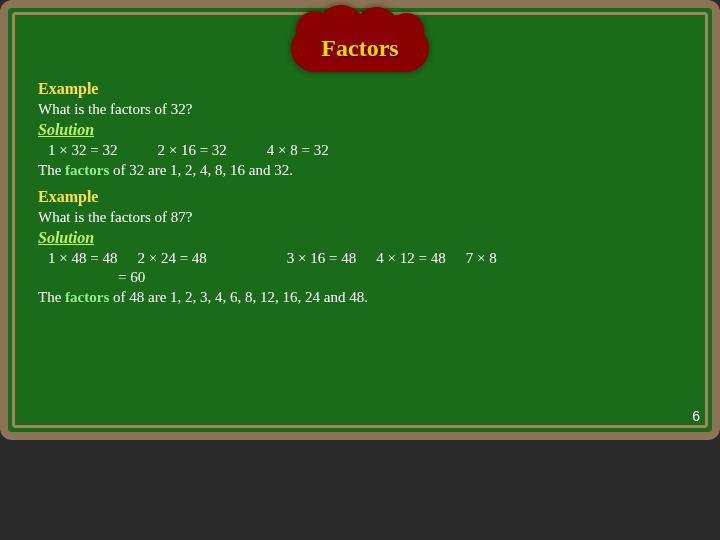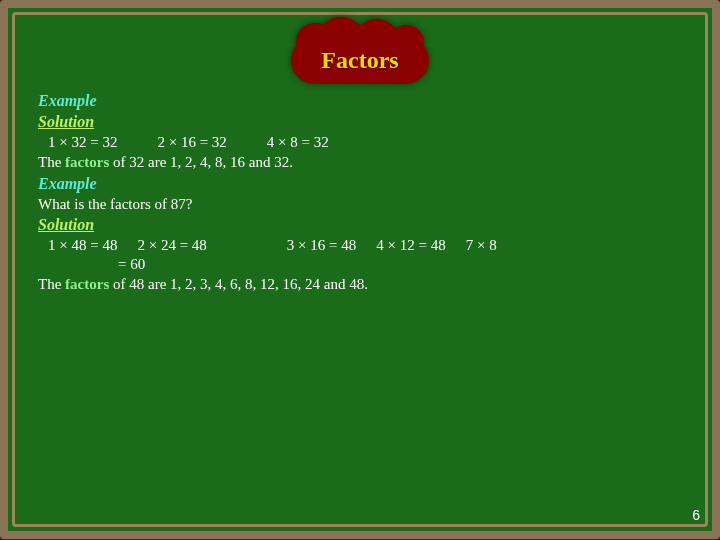--- a/index.html
+++ b/index.html
@@ -7,26 +7,26 @@
     body {
       width: 720px;
       height: 540px;
       overflow: hidden;
       background: #2a2a2a;
       font-family: 'Comic Sans MS', 'Chalkboard SE', cursive;
     }
 
     .chalkboard {
       width: 720px;
-      height: 539px;
+      height: 440px;
       background: #1a6b1a;
       border: 8px solid #8B7355;
-      border-radius: 4px;
+      border-radius: 12px;
       position: relative;
-      padding: 24px 30px 15px 30px;
+      padding: 12px 30px 15px 30px;
     }
 
     .chalkboard::before {
       content: '';
       position: absolute;
       inset: 4px;
       border: 3px solid #a0855a;
       border-radius: 4px;
       pointer-events: none;
     }
@@ -113,24 +113,23 @@
       position: relative;
       z-index: 1;
       color: #FFD700;
       font-size: 24px;
       font-weight: bold;
       font-family: 'Comic Sans MS', cursive;
       text-shadow: 1px 1px 2px rgba(0,0,0,0.5);
     }
 
     .example-label {
-      color: #5eead4;
+      color: #fde047;
       font-size: 16px;
       font-weight: bold;
-      font-style: italic;
       margin-bottom: 3px;
     }
 
     .question-text {
       color: white;
       font-size: 15px;
       margin-bottom: 3px;
     }
 
     .solution-label {
@@ -153,20 +152,21 @@
     }
 
     .factors-highlight {
       color: #90EE90;
       font-weight: bold;
     }
 
     .summary-row {
       color: white;
       font-size: 15px;
+      margin-bottom: 5px;
     }
 
     .section-divider {
       height: 4px;
     }
 
     .equation-row-2 {
       color: white;
       font-size: 15px;
       margin-bottom: 2px;
@@ -199,20 +199,21 @@
     <div class="cloud">
       <div class="cloud-bump-3"></div>
       <div class="cloud-bump-1"></div>
       <div class="cloud-bump-2"></div>
       <span class="cloud-title">Factors</span>
     </div>
   </div>
 
   <div>
     <div class="example-label">Example</div>
+    <div class="question-text">What is the factors of 32?</div>
     <div class="solution-label">Solution</div>
     <div class="equation-row">
       <span>1 × 32 = 32</span>
       <span>2 × 16 = 32</span>
       <span>4 × 8 = 32</span>
     </div>
     <div class="summary-row">
       <span>The</span>&nbsp;<span class="factors-highlight">factors</span>&nbsp;<span>of 32 are 1, 2, 4, 8, 16 and 32.</span>
     </div>
   </div>

